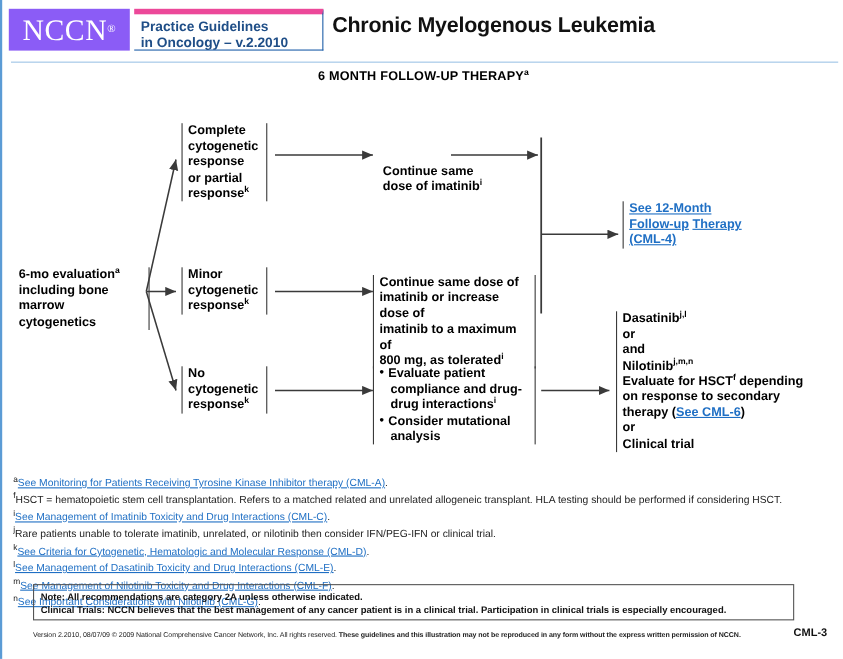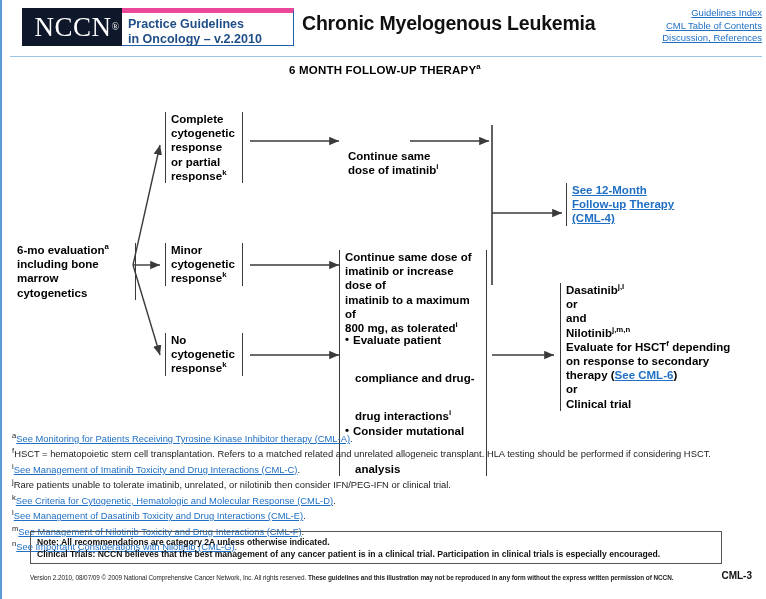--- a/index.html
+++ b/index.html
@@ -20,23 +20,23 @@
     border-left: 2px solid #5b9bd5;
     background: #fff;
   }
 
   
   .header {
     position: absolute; left: 0; top: 8px;
     width: 766px; height: 40px;
   }
   .logo-box {
-    position: absolute; left: 20px; top: 0;
+    position: absolute; left: 6px; top: 0;
     width: 110px; height: 38px;
-    background: #0f172a;
+    background: #8b5cf6;
     color: #ffffff;
     font-family: "Liberation Serif", serif;
     font-size: 27px;
     letter-spacing: 0.5px;
     display: flex; align-items: center; justify-content: center;
   }
   .logo-box .reg {
     font-size: 10px; vertical-align: super; line-height: 1;
   }
   .logo-tagline {
@@ -99,21 +99,21 @@
     color: #1f6fc4; text-decoration: underline;
   }
   .bullets { margin: 0; padding: 0; list-style: none; }
   .bullets li {
     position: relative; padding-left: 8px;
   }
   .bullets li::before {
     content: "\2022";
     position: absolute; left: 0; top: -1px;
   }
-  .bullets li .ind { display: block; padding-left: 2px; margin-top: 24px; }
+  .bullets li .ind { display: block; padding-left: 2px; }
 
   
   svg.connectors {
     position: absolute; left: 0; top: 0;
     width: 766px; height: 599px;
     pointer-events: none;
   }
 
   
   .footnotes {
@@ -160,25 +160,20 @@
   <div class="header">
     <div class="logo-box">
       <span>NCCN</span>
         <span class="reg">®</span>
     </div>
     <div class="logo-tagline">
       <div>Practice Guidelines</div>
       <div>in Oncology – v.2.2010</div>
     </div>
     <div class="doc-title">Chronic Myelogenous Leukemia</div>
-    <div class="header-links">
-      <a href="#">Guidelines Index</a>
-      <a href="#">CML Table of Contents</a>
-      <a href="#">Discussion, References</a>
-    </div>
     <div class="header-rule"></div>
   </div>
 
   <div class="section-title">
     <span>6 MONTH FOLLOW-UP THERAPY</span><sup>a</sup>
   </div>
 
   <svg class="connectors" viewBox="0 0 766 599">
     <defs>
       <marker id="ah" markerWidth="8" markerHeight="8" refX="7" refY="3" orient="auto">

